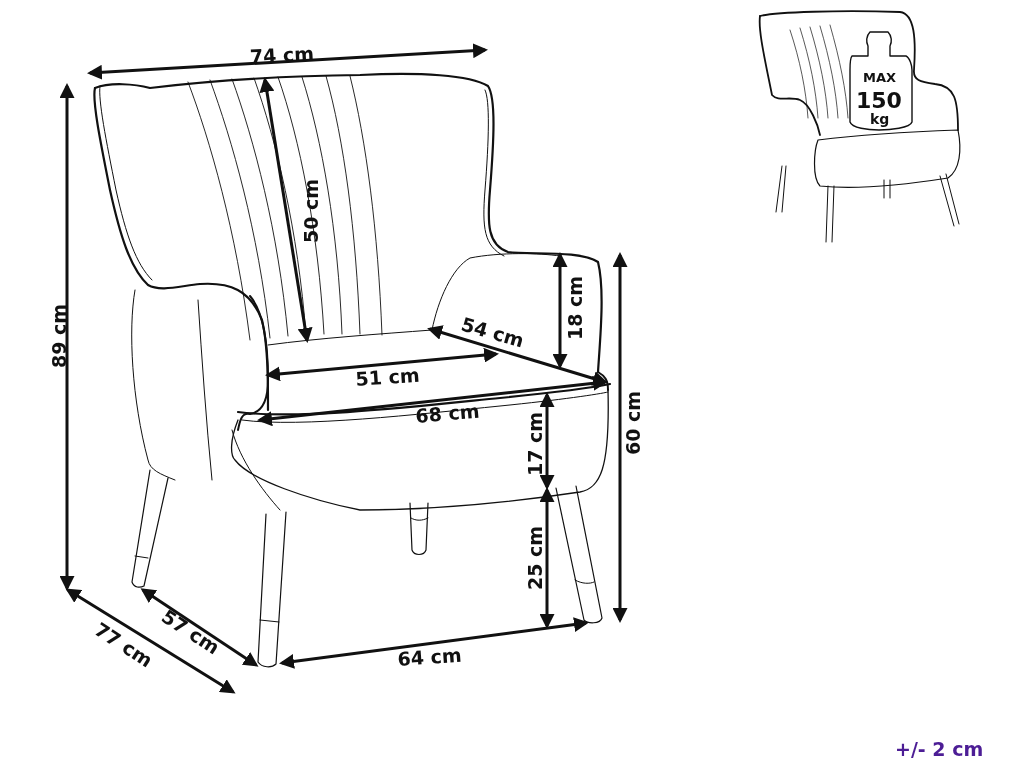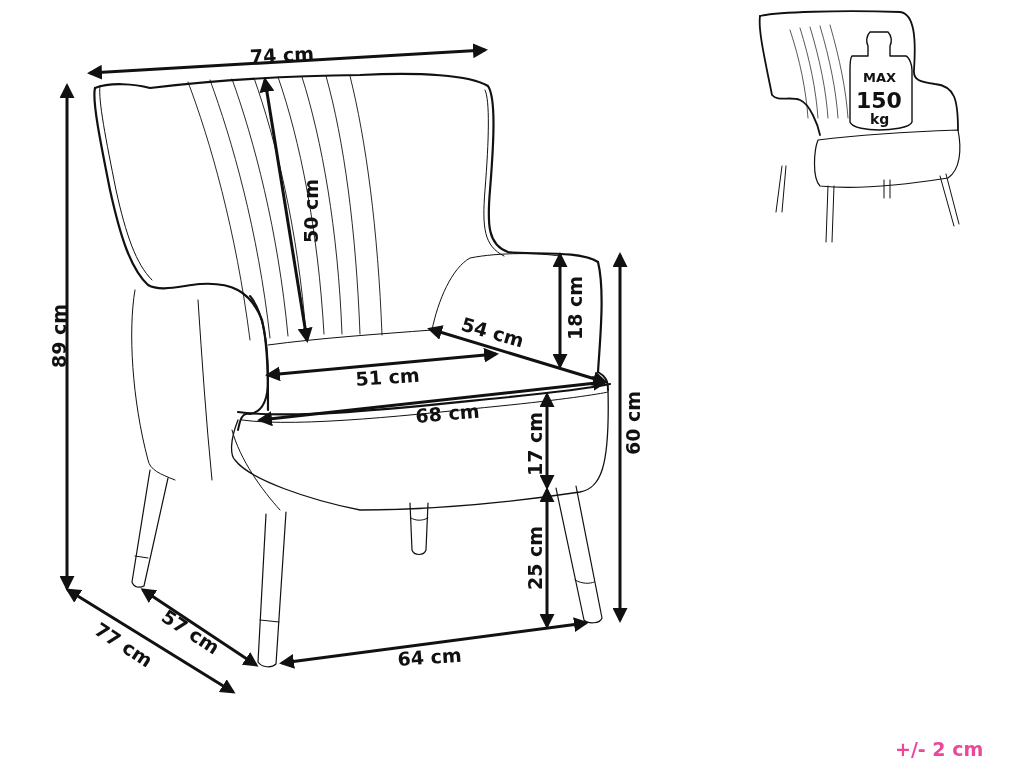--- a/index.html
+++ b/index.html
@@ -1,19 +1,19 @@
 <!DOCTYPE html>
 <html><head>
 <meta charset="utf-8">
 <style>
   html, body { margin: 0; padding: 0; background: #ffffff; }
   body { width: 1024px; height: 768px; position: relative; overflow: hidden; font-family: "Liberation Sans", sans-serif; }
   #stage { position: absolute; left: 0; top: 0; width: 1024px; height: 768px; }
   .lbl { font-family: "DejaVu Sans", sans-serif; font-weight: bold; fill: #111; font-size: 19px; }
-  .tol { position: absolute; left: 895px; top: 738px; font-family: "DejaVu Sans", sans-serif; font-weight: bold; font-size: 19px; color: #ec4899; }
+  .tol { position: absolute; left: 895px; top: 738px; font-family: "DejaVu Sans", sans-serif; font-weight: bold; font-size: 19px; color: #4c1d95; }
   .wt { font-family: "DejaVu Sans", sans-serif; font-weight: bold; fill: #111; }
 </style>
 </head>
 <body>
 
 <svg id="stage" viewBox="0 0 1024 768" xmlns="http://www.w3.org/2000/svg">
   <defs>
     <marker id="ah" viewBox="0 0 10 10" refX="8" refY="5" markerWidth="5" markerHeight="5" orient="auto-start-reverse">
       <path d="M0,0 L10,5 L0,10 z" fill="#111"></path>
     </marker>

